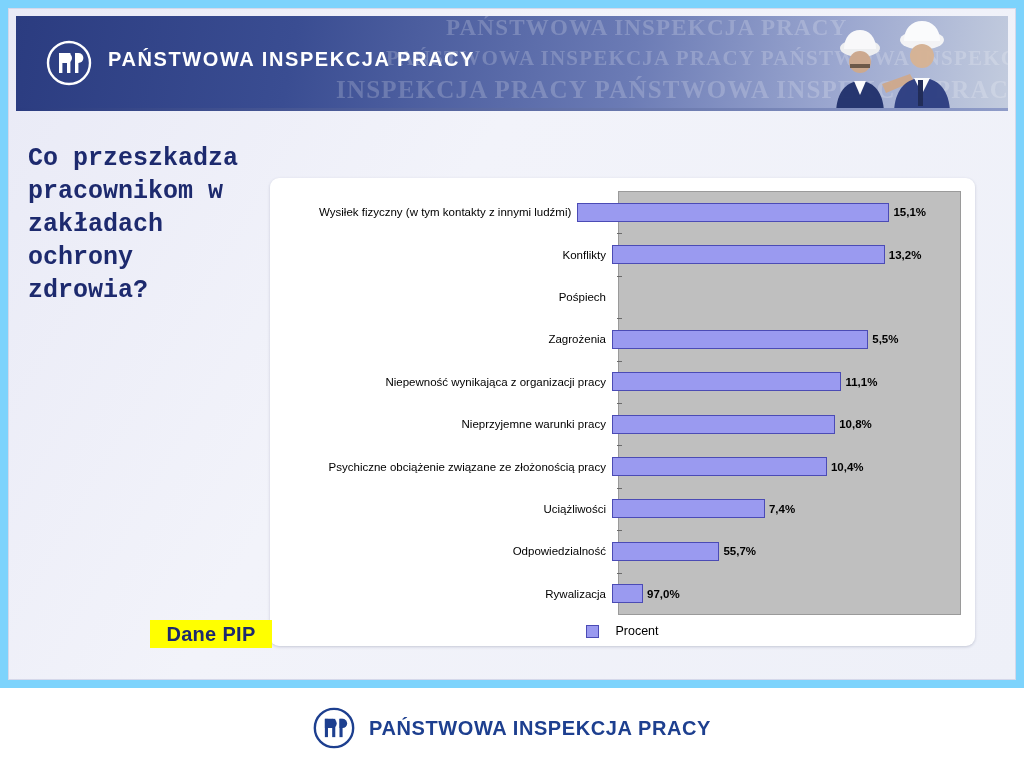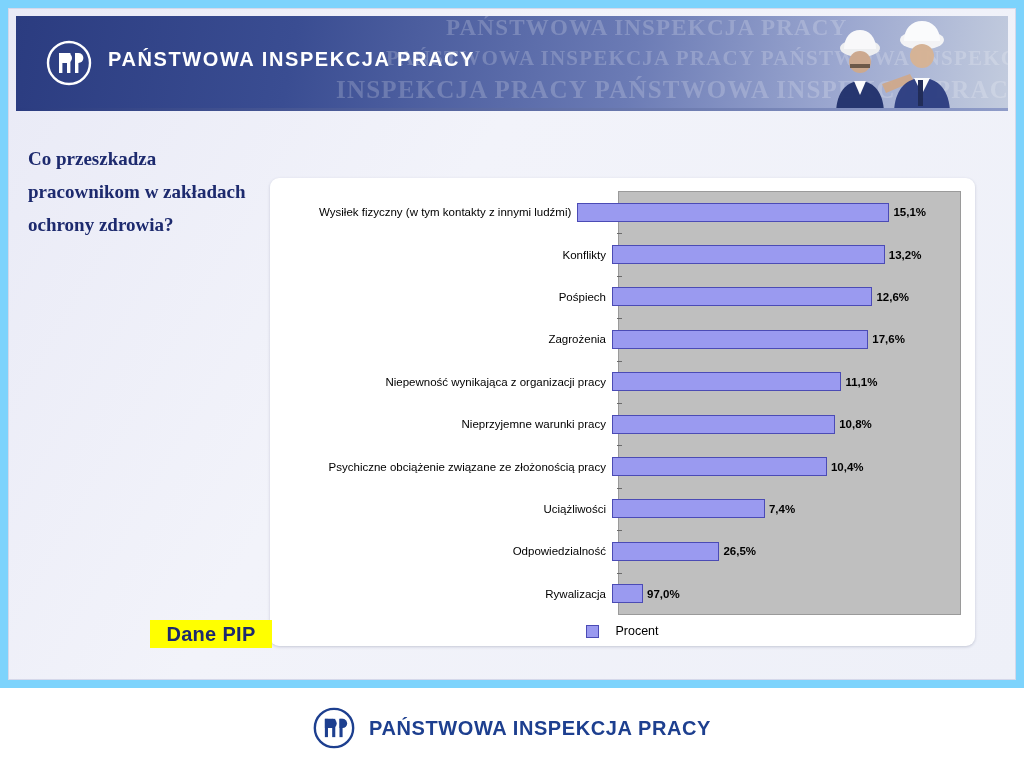--- a/index.html
+++ b/index.html
@@ -81,24 +81,24 @@
     width: 992px; height: 3px;
     background: linear-gradient(90deg,#2b3c80,#8f9cc8);
   }
 
   
   .slide-title {
     position: absolute;
     left: 28px; top: 142px;
     width: 232px;
     color: #1d2a6e;
-    font-size: 19px;
+    font-size: 25px;
     font-weight: bold;
     line-height: 33px;
-    font-family: Liberation Serif, serif;
+    font-family: Liberation Mono, monospace;
   }
 
   
   .chart-card {
     position: absolute;
     left: 270px; top: 178px;
     width: 705px;
     height: 468px;
     background: #ffffff;
     border-radius: 9px;
@@ -277,31 +277,27 @@
         <div class="row">
           <div class="row-label">Konflikty</div>
           <div class="bar-wrap">
             <div class="bar" style="width: 272.8px; background: rgb(154, 154, 240);"></div>
             <span class="bar-value">13,2%</span>
           </div>
         </div>
         <div class="tick" style="top: 84.8px;"></div>
         <div class="row">
           <div class="row-label">Pośpiech</div>
-          <div class="bar-wrap">
-            <div class="bar" style="width: 260.4px; background: rgb(154, 154, 240);"></div>
-            <span class="bar-value">12,6%</span>
-          </div>
         </div>
         <div class="tick" style="top: 127.2px;"></div>
         <div class="row">
           <div class="row-label">Zagrożenia</div>
           <div class="bar-wrap">
             <div class="bar" style="width: 256.267px; background: rgb(154, 154, 240);"></div>
-            <span class="bar-value">17,6%</span>
+            <span class="bar-value">5,5%</span>
           </div>
         </div>
         <div class="tick" style="top: 169.6px;"></div>
         <div class="row">
           <div class="row-label">Niepewność wynikająca z organizacji pracy</div>
           <div class="bar-wrap">
             <div class="bar" style="width: 229.4px; background: rgb(154, 154, 240);"></div>
             <span class="bar-value">11,1%</span>
           </div>
         </div>
@@ -327,21 +323,21 @@
           <div class="bar-wrap">
             <div class="bar" style="width: 152.933px; background: rgb(154, 154, 240);"></div>
             <span class="bar-value">7,4%</span>
           </div>
         </div>
         <div class="tick" style="top: 339.2px;"></div>
         <div class="row">
           <div class="row-label">Odpowiedzialność</div>
           <div class="bar-wrap">
             <div class="bar" style="width: 107.467px; background: rgb(154, 154, 240);"></div>
-            <span class="bar-value">26,5%</span>
+            <span class="bar-value">55,7%</span>
           </div>
         </div>
         <div class="tick" style="top: 381.6px;"></div>
         <div class="row">
           <div class="row-label">Rywalizacja</div>
           <div class="bar-wrap">
             <div class="bar" style="width: 31px; background: rgb(154, 154, 240);"></div>
             <span class="bar-value">97,0%</span>
           </div>
         </div>

